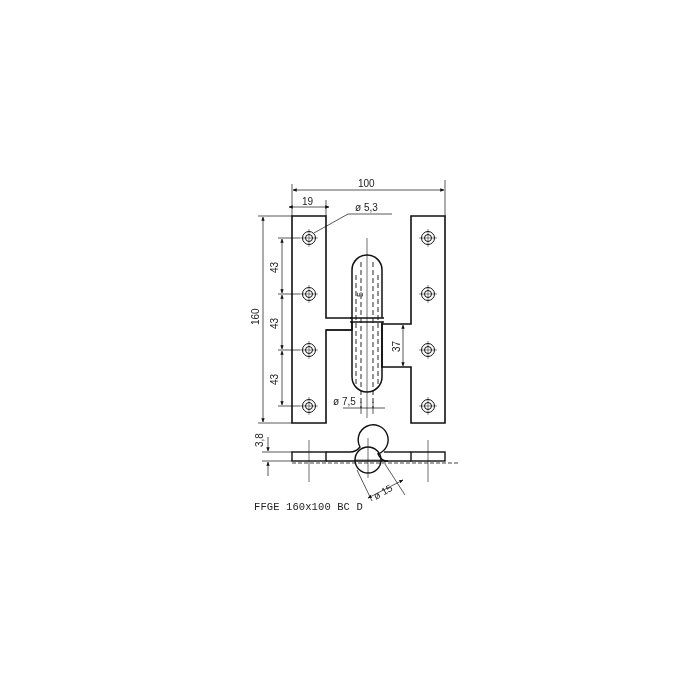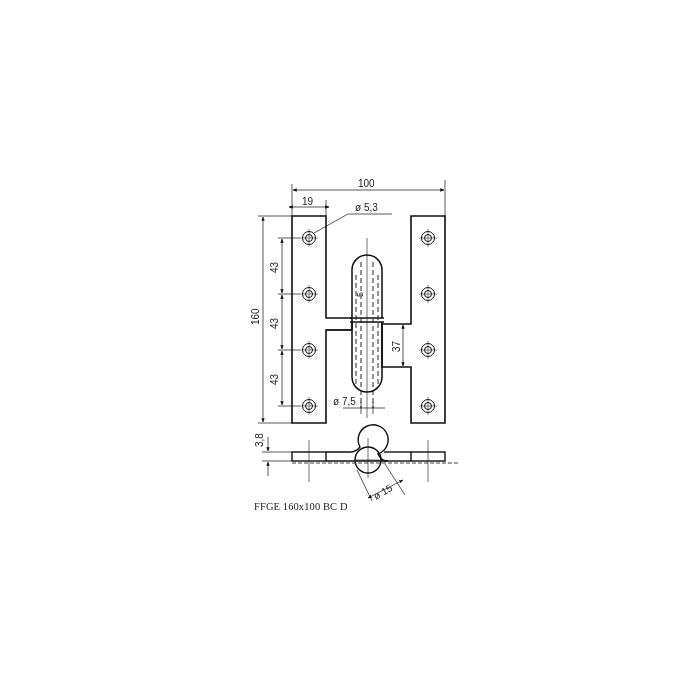--- a/index.html
+++ b/index.html
@@ -1,19 +1,19 @@
 <!DOCTYPE html>
 <html><head>
 <meta charset="utf-8">
 <style>
   html, body { margin:0; padding:0; background:#ffffff; }
   body { width:700px; height:700px; position:relative; overflow:hidden; font-family:"Liberation Sans", sans-serif; }
   svg { position:absolute; left:0; top:0; }
   .lbl { font-family:"Liberation Sans", sans-serif; font-size:10px; fill:#222; }
-  .caption { position:absolute; left:254px; top:501px; font-size:10.5px; color:#222; font-family:Liberation Serif, serif; letter-spacing:0.1px; }
+  .caption { position:absolute; left:254px; top:501px; font-size:10.5px; color:#222; font-family:Liberation Mono, monospace; letter-spacing:0.1px; }
 </style>
 </head>
 <body>
 
 <svg width="700" height="700" viewBox="0 0 700 700">
   <defs>
     <marker id="arr" viewBox="0 0 10 10" refX="9" refY="5" markerWidth="6" markerHeight="6" orient="auto-start-reverse">
       <path d="M0,1 L10,5 L0,9 z" fill="#111"></path>
     </marker>
   </defs>

